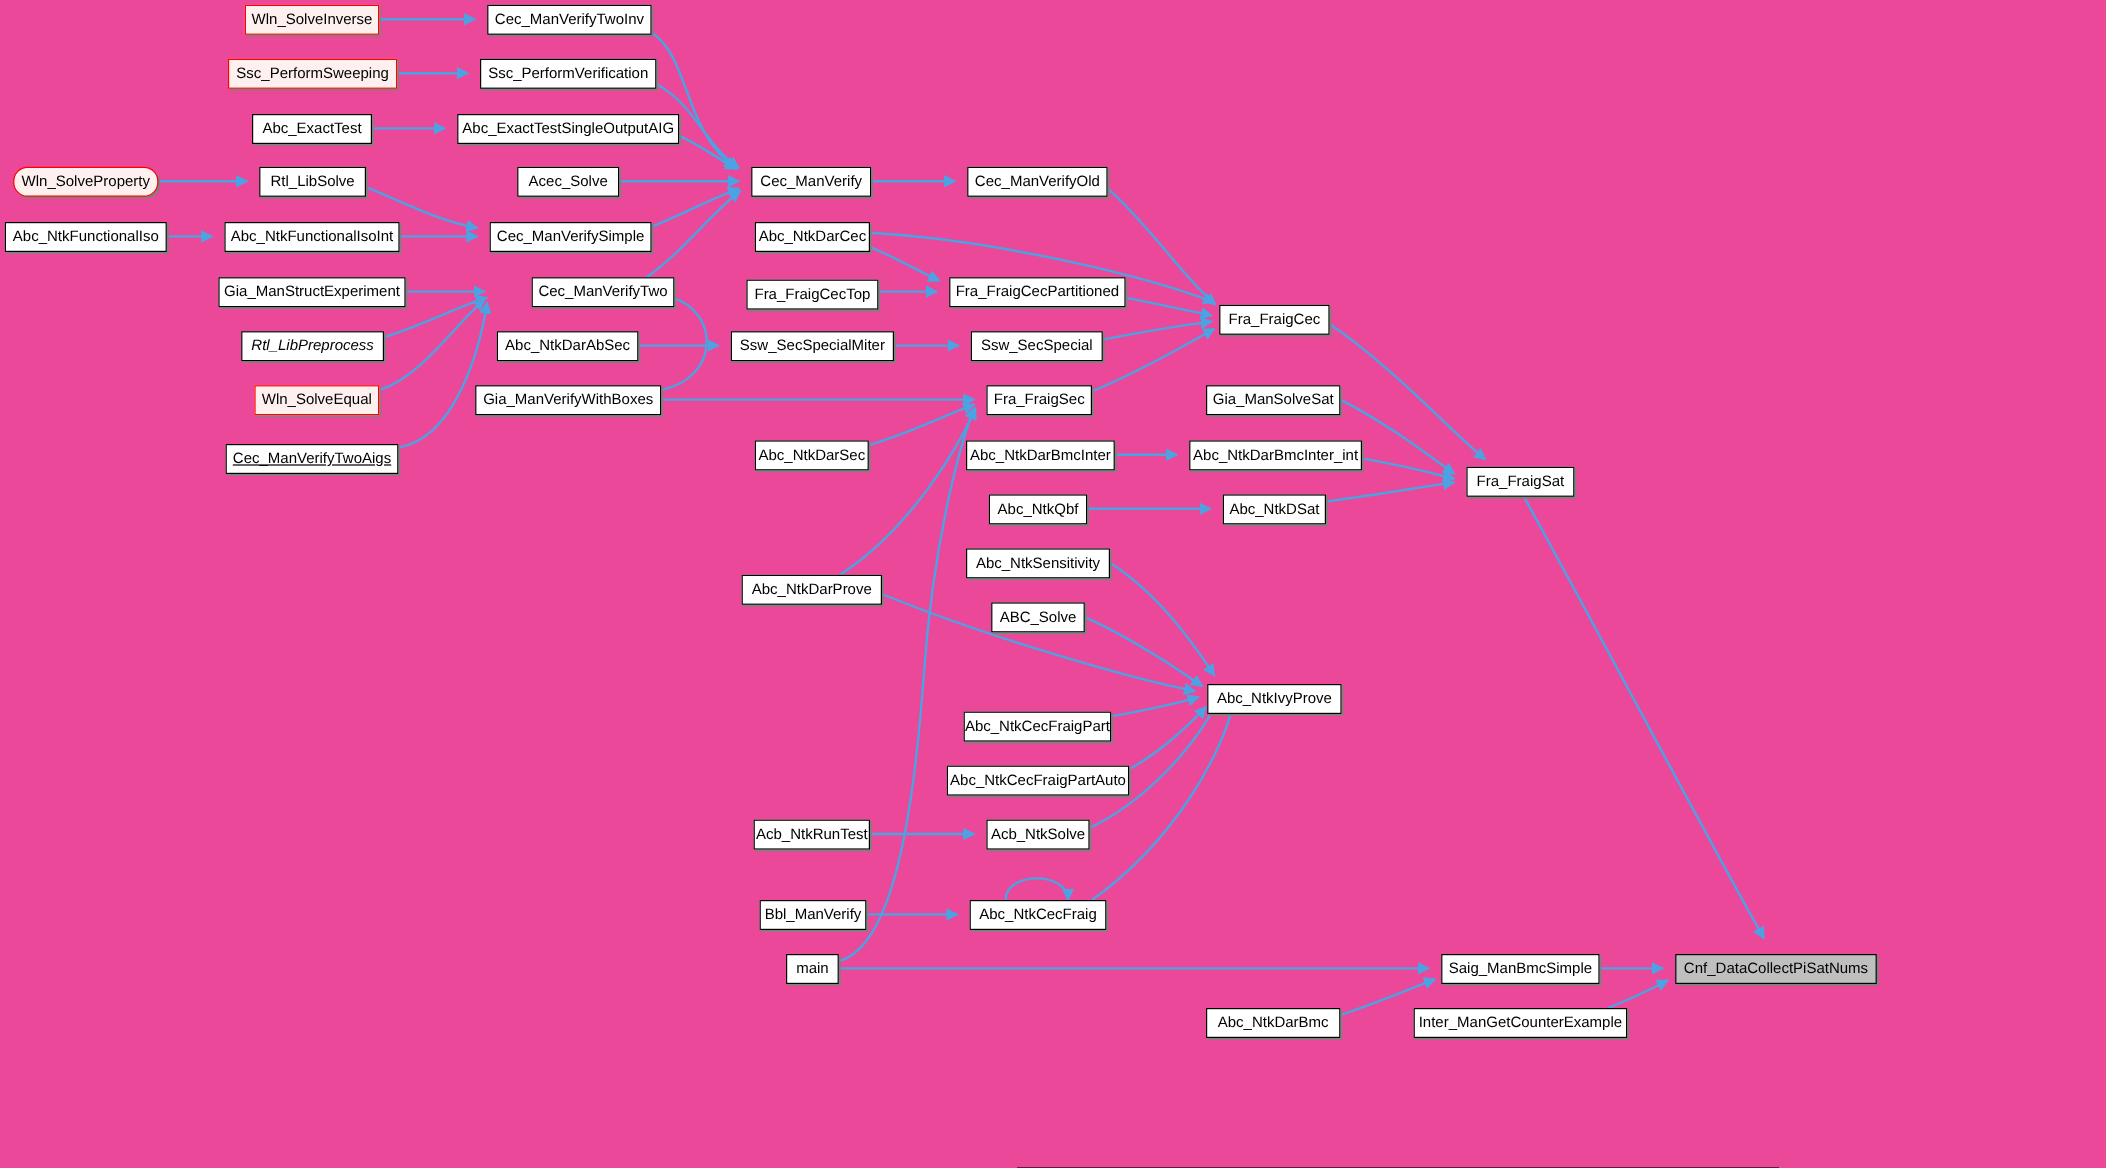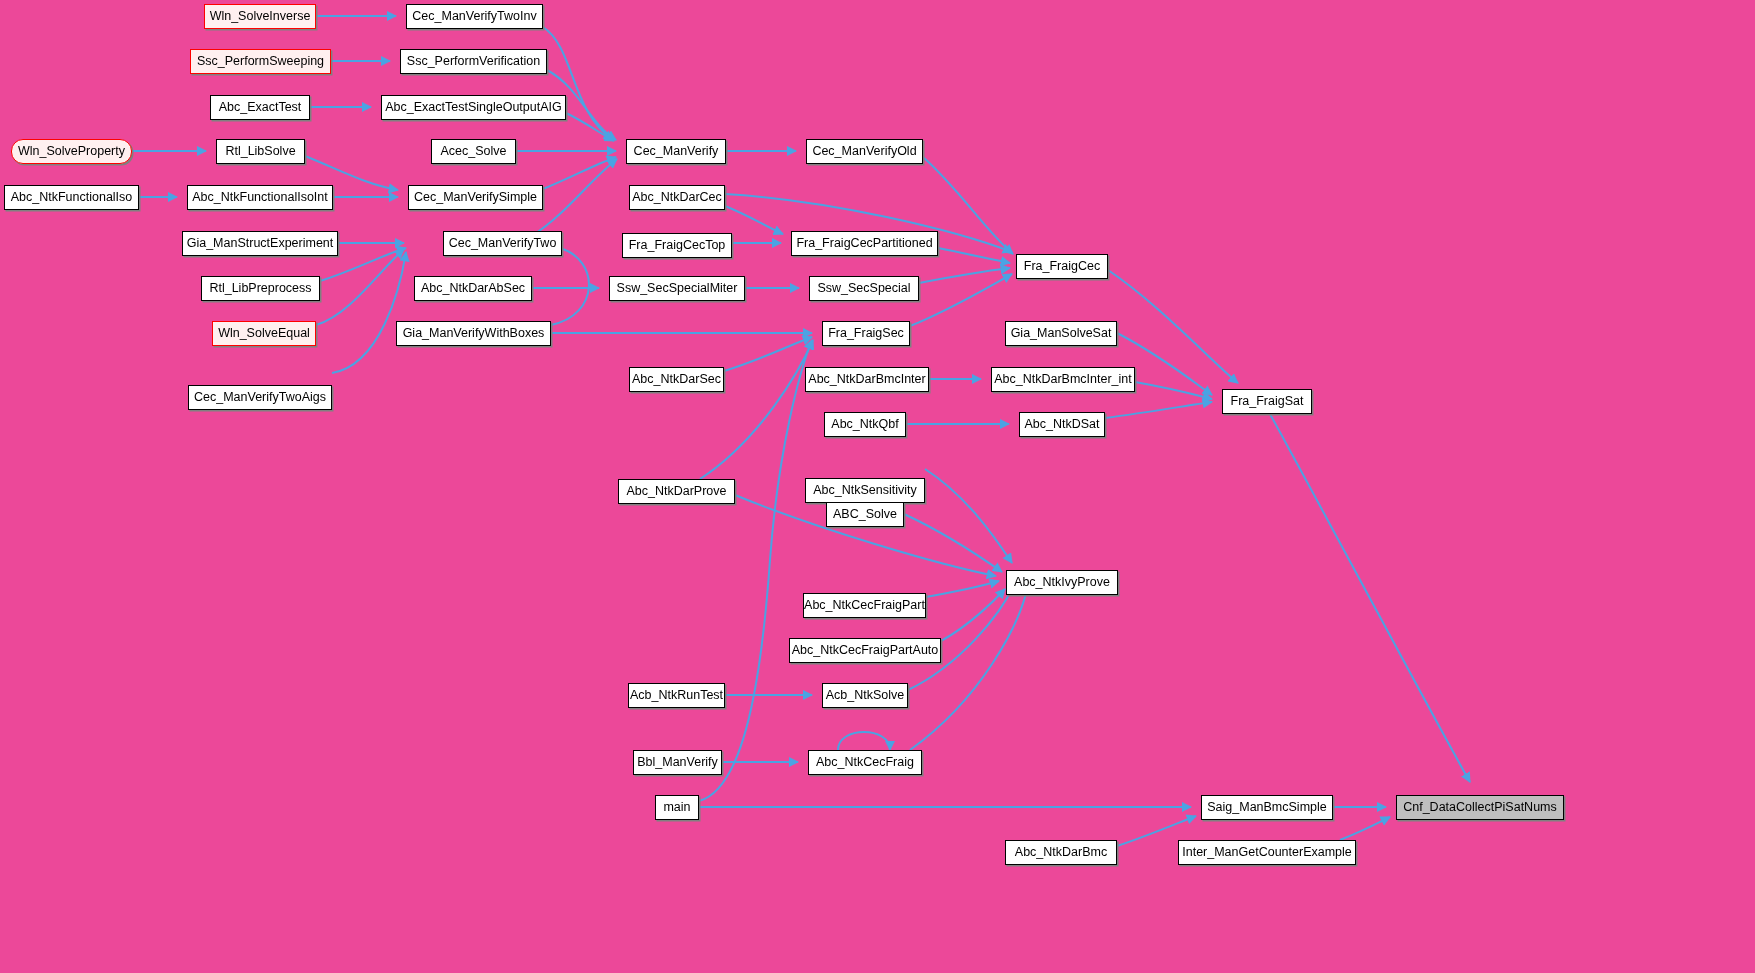--- a/index.html
+++ b/index.html
@@ -175,21 +175,21 @@
       </div>
       <div class="node" style="left: 622px; top: 233px; width: 110px; text-align: center;">
         <span>Fra_FraigCecTop</span>
       </div>
       <div class="node" style="left: 791px; top: 231px; width: 147px;">
         <span>Fra_FraigCecPartitioned</span>
       </div>
       <div class="node" style="left: 1016px; top: 254px; width: 92px;">
         <span>Fra_FraigCec</span>
       </div>
-      <div class="node" style="left: 201px; top: 276px; width: 119px;">
+      <div class="node" style="left: 201px; top: 276px; width: 119px; font-style: italic;">
         <span>Rtl_LibPreprocess</span>
       </div>
       <div class="node" style="left: 414px; top: 276px; width: 118px;">
         <span>Abc_NtkDarAbSec</span>
       </div>
       <div class="node" style="left: 609px; top: 276px; width: 136px;">
         <span>Ssw_SecSpecialMiter</span>
       </div>
       <div class="node" style="left: 809px; top: 276px; width: 110px;">
         <span>Ssw_SecSpecial</span>
@@ -199,42 +199,42 @@
       </div>
       <div class="node" style="left: 396px; top: 321px; width: 155px;">
         <span>Gia_ManVerifyWithBoxes</span>
       </div>
       <div class="node" style="left: 822px; top: 321px; width: 88px;">
         <span>Fra_FraigSec</span>
       </div>
       <div class="node" style="left: 1005px; top: 321px; width: 112px;">
         <span>Gia_ManSolveSat</span>
       </div>
-      <div class="node" style="left: 188px; top: 385px; width: 144px;">
+      <div class="node" style="left: 188px; top: 370px; width: 144px; text-decoration: underline;">
         <span>Cec_ManVerifyTwoAigs</span>
       </div>
       <div class="node" style="left: 629px; top: 367px; width: 95px;">
         <span>Abc_NtkDarSec</span>
       </div>
       <div class="node" style="left: 805px; top: 367px; width: 124px;">
         <span>Abc_NtkDarBmcInter</span>
       </div>
       <div class="node" style="left: 991px; top: 367px; width: 144px;">
         <span>Abc_NtkDarBmcInter_int</span>
       </div>
       <div class="node" style="left: 1222px; top: 389px; width: 90px;">
         <span>Fra_FraigSat</span>
       </div>
       <div class="node" style="left: 824px; top: 412px; width: 82px;">
         <span>Abc_NtkQbf</span>
       </div>
       <div class="node" style="left: 1019px; top: 412px; width: 86px; align-items: center;">
         <span>Abc_NtkDSat</span>
       </div>
-      <div class="node" style="left: 805px; top: 457px; width: 120px; margin-top: 21px;">
+      <div class="node" style="left: 805px; top: 457px; width: 120px;">
         <span>Abc_NtkSensitivity</span>
       </div>
       <div class="node" style="left: 618px; top: 479px; width: 117px;">
         <span>Abc_NtkDarProve</span>
       </div>
       <div class="node" style="left: 826px; top: 502px; width: 78px;">
         <span>ABC_Solve</span>
       </div>
       <div class="node" style="left: 1006px; top: 570px; width: 112px;">
         <span>Abc_NtkIvyProve</span>

